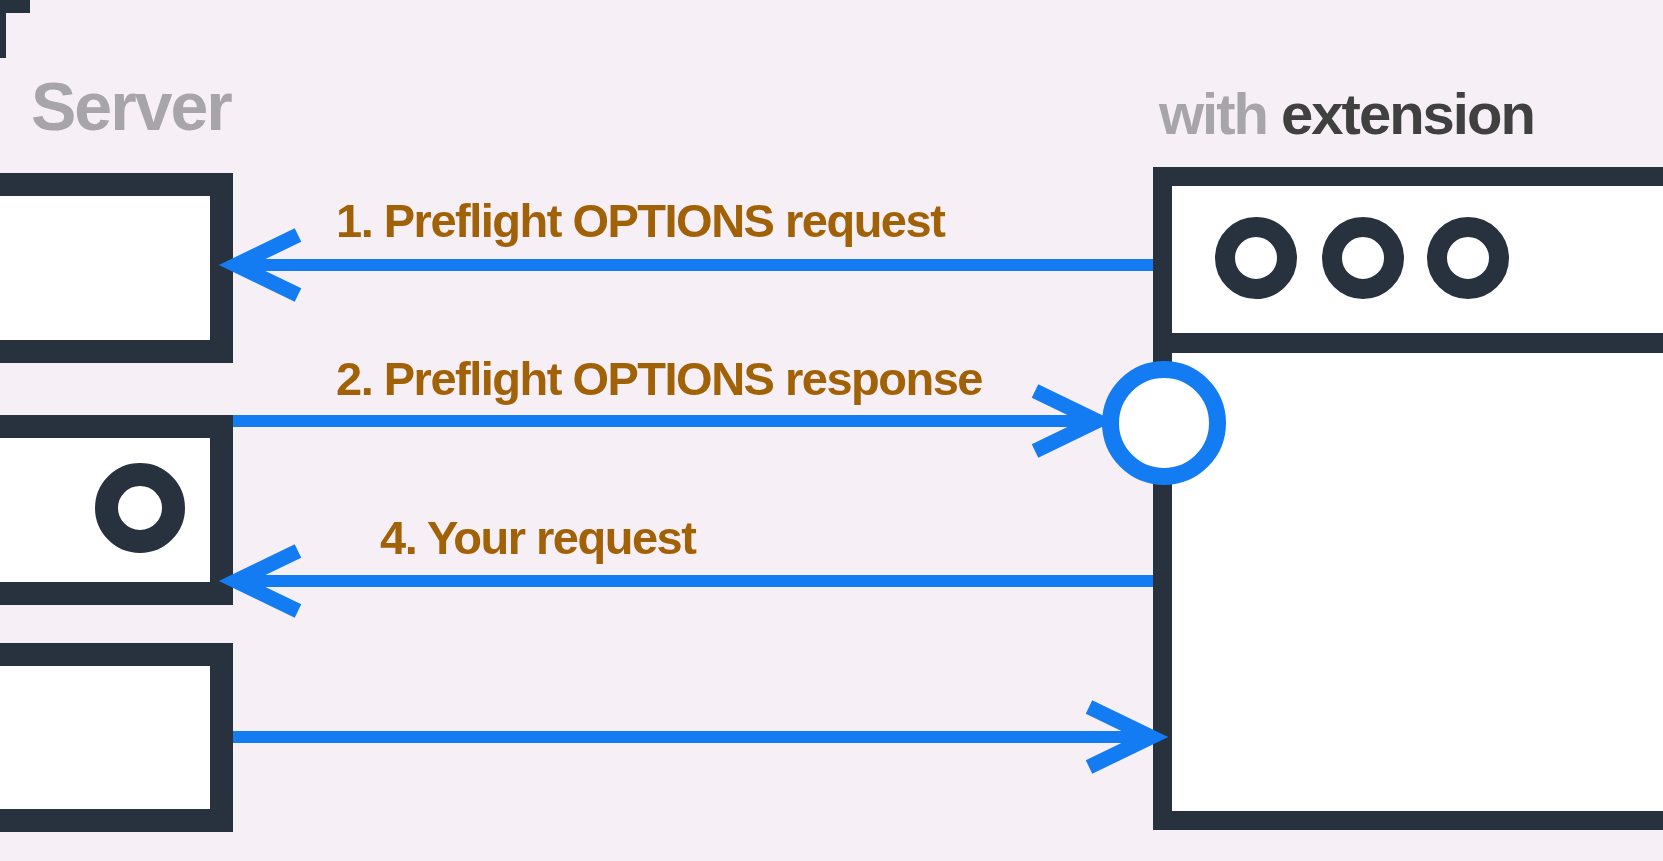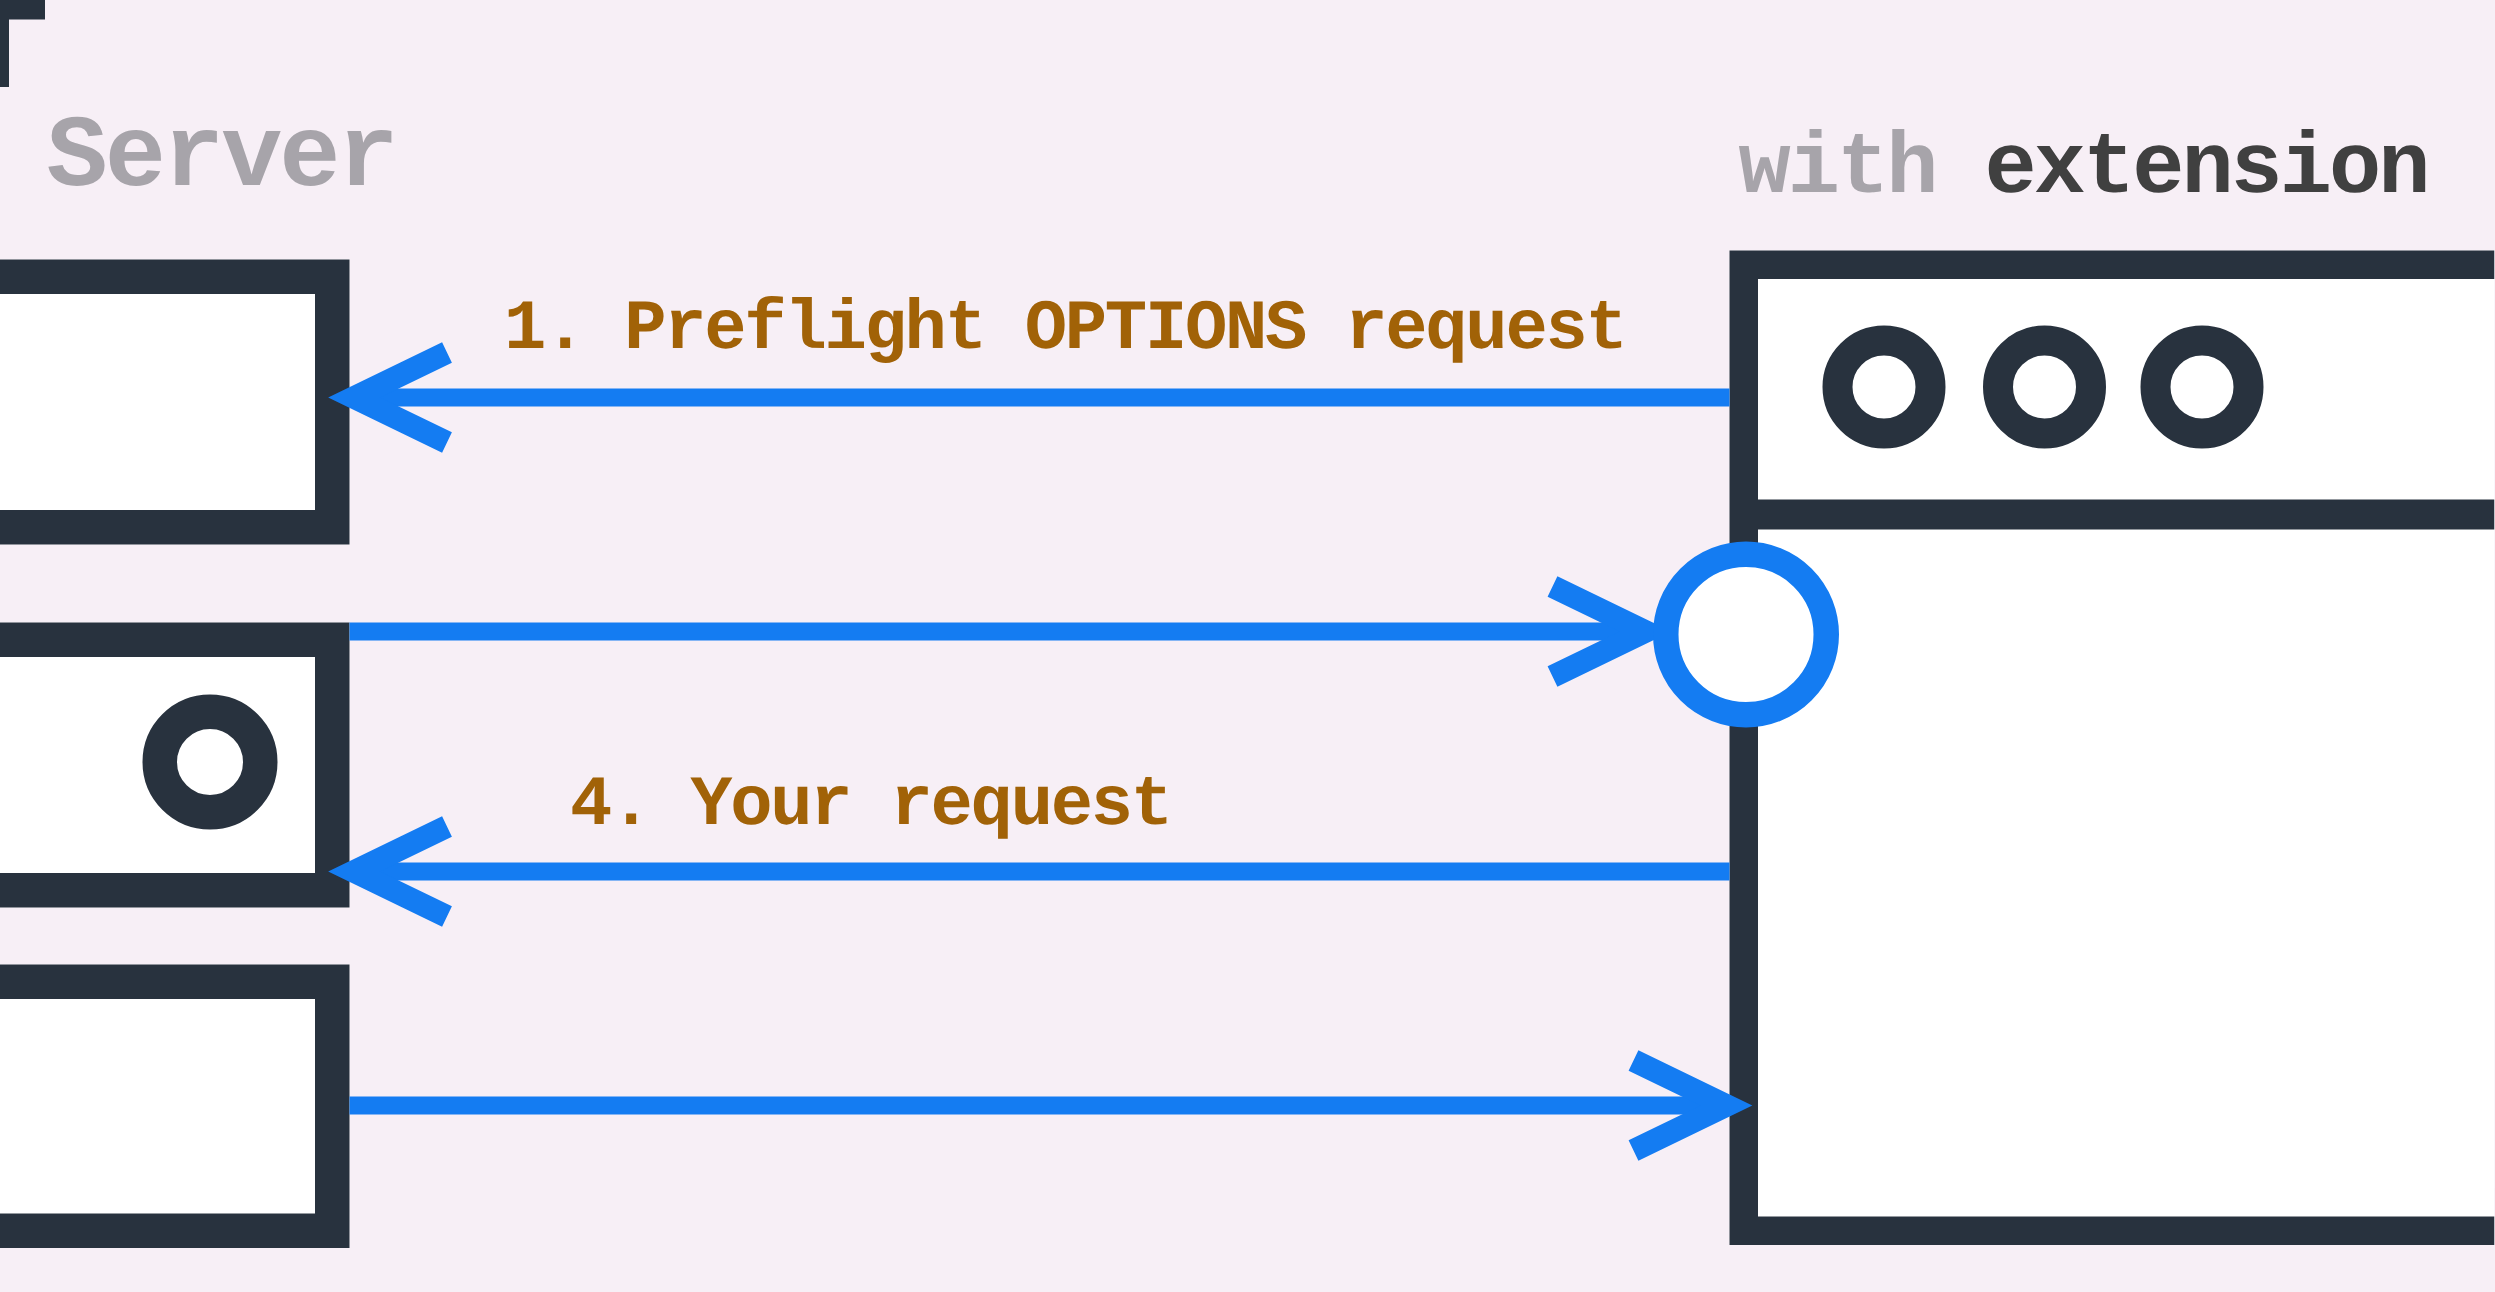--- a/index.html
+++ b/index.html
@@ -1,18 +1,18 @@
 <!DOCTYPE html>
 <html><head>
 <meta charset="utf-8">
 <style>
   html,body{margin:0;padding:0;background:#f7eff6;}
   #canvas{
     position:relative;width:1663px;height:861px;overflow:hidden;
-    background:#f7eff6;font-family:Liberation Mono, monospace;
+    background:#f7eff6;font-family:Liberation Sans, sans-serif;
   }
   
   .heading{position:absolute;font-weight:bold;color:#a7a4aa;letter-spacing:-2px;white-space:nowrap;}
   #server-heading{left:31px;top:71px;font-size:68px;line-height:70px;}
   #browser-heading{left:1159px;top:21px;font-size:58px;line-height:62px;}
   #browser-heading .hl{color:#404040;}
   
   .srv-box{
     position:absolute;left:-40px;width:273px;background:#ffffff;
     border:23px solid #28323e;box-sizing:border-box;
@@ -76,20 +76,21 @@
     <br>
     <span>with </span><span class="hl">extension</span>
   </div>
 
   <div class="srv-box" id="srv-box-1"></div>
   <div class="srv-box" id="srv-box-2"></div>
   <div class="srv-box" id="srv-box-3"></div>
   <div id="srv-indicator"></div>
 
   <div class="flow-label" id="flow-label-1">1. Preflight OPTIONS request</div>
+  <div class="flow-label" id="flow-label-2">2. Preflight OPTIONS response</div>
   <div class="flow-label" id="flow-label-4">4. Your request</div>
 
   <svg id="arrows-layer" width="1663" height="861" viewBox="0 0 1663 861">
     <g>
       <line class="arrow-line" x1="1153" y1="265" x2="240" y2="265"></line>
       <polyline class="arrow-head" points="298,235 236,265 298,295"></polyline>
     </g>
     <g>
       <line class="arrow-line" x1="233" y1="421" x2="1093" y2="421"></line>
       <polyline class="arrow-head" points="1035,391 1097,421 1035,451"></polyline>

